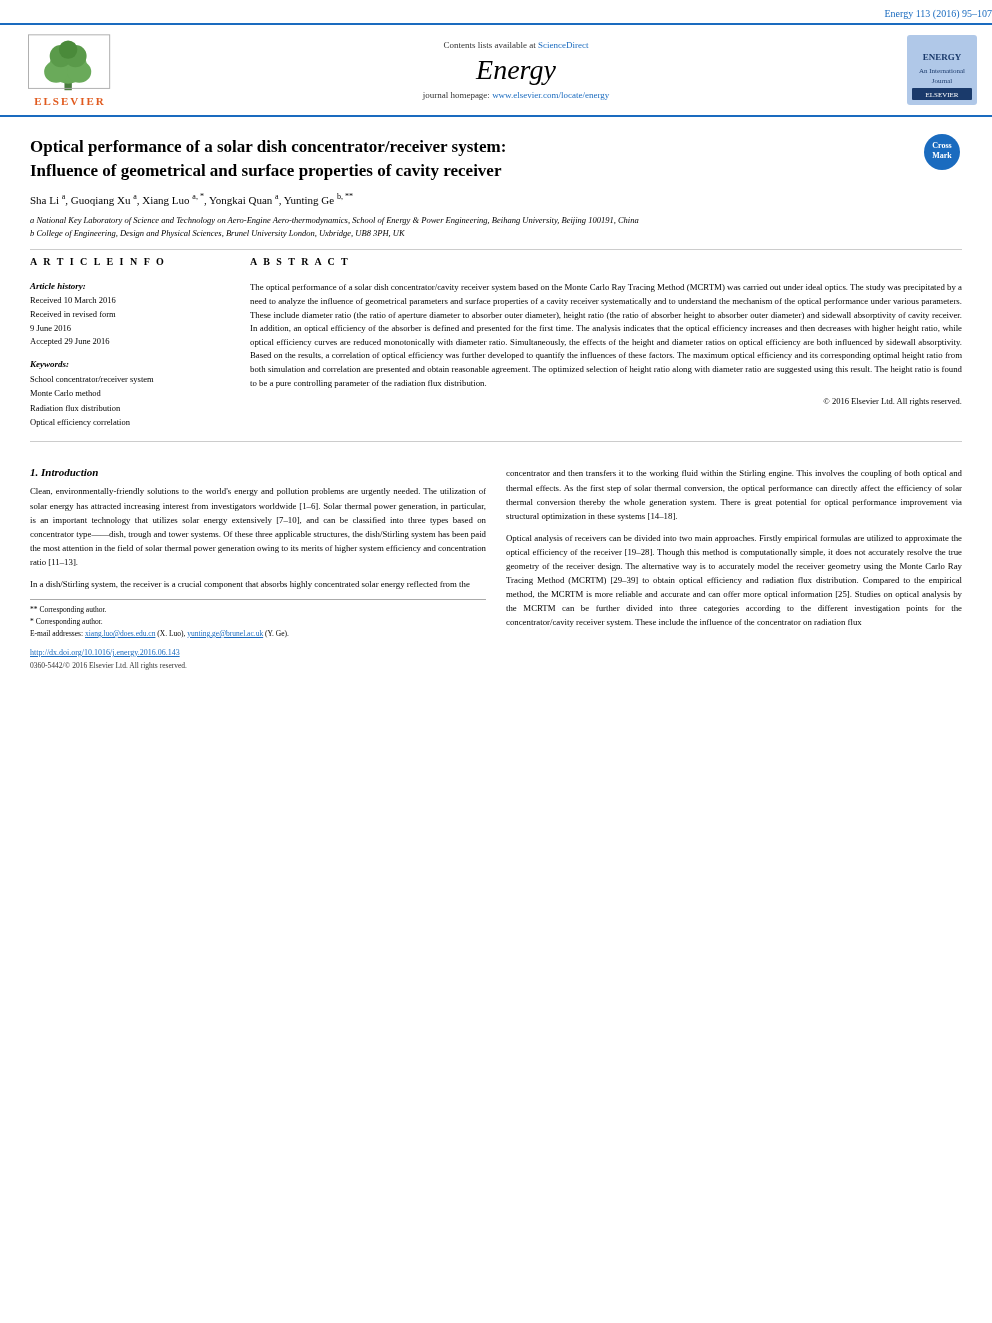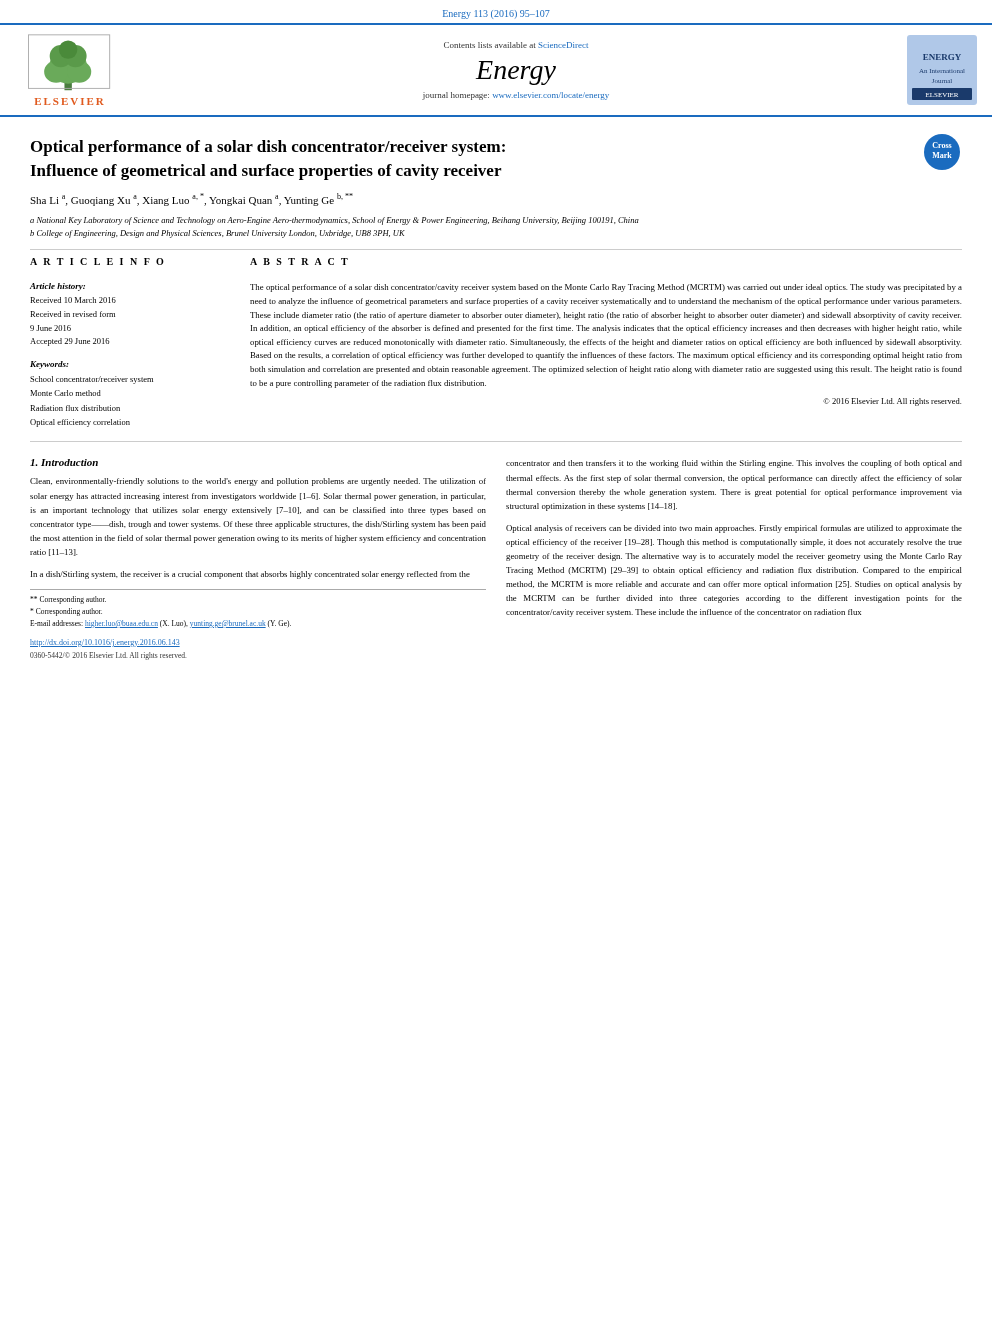--- a/index.html
+++ b/index.html
@@ -6,21 +6,21 @@
     body {
       background: #fff;
       font-family: 'Times New Roman', Times, serif;
       font-size: 9.5px;
       color: #000;
       width: 992px;
       min-height: 1323px;
     }
 
     .top-bar {
-      text-align: center;
+      text-align: right;
       padding: 8px 0 4px 0;
       font-size: 10px;
       color: #1a6bbf;
     }
 
     .header-box {
       border-top: 2px solid #1a6bbf;
       border-bottom: 2px solid #1a6bbf;
       display: flex;
       align-items: center;
@@ -205,21 +205,21 @@
       margin-bottom: 5px;
     }
 
     .copyright {
       font-size: 8.5px;
       text-align: right;
       margin-top: 6px;
     }
 
     .body-section {
-      margin-top: 14px;
+      margin-top: 24px;
     }
 
     .body-two-col {
       display: flex;
       gap: 20px;
     }
 
     .body-col {
       flex: 1;
     }
@@ -386,21 +386,21 @@
         <div class="body-text">
           <p>Clean, environmentally-friendly solutions to the world's energy and pollution problems are urgently needed. The utilization of solar energy has attracted increasing interest from investigators worldwide [1–6]. Solar thermal power generation, in particular, is an important technology that utilizes solar energy extensively [7–10], and can be classified into three types based on concentrator type——dish, trough and tower systems. Of these three applicable structures, the dish/Stirling system has been paid the most attention in the field of solar thermal power generation owing to its merits of higher system efficiency and concentration ratio [11–13].</p>
           <p>In a dish/Stirling system, the receiver is a crucial component that absorbs highly concentrated solar energy reflected from the</p>
         </div>
 
         <div class="footnote-area">
           <div>** Corresponding author.</div>
           <div>* Corresponding author.</div>
           <div>
             <span>E-mail addresses:</span>
-            <a href="#">higher.luo@buaa.edu.cn</a>
+            <a href="#">xiang.luo@does.edu.cn</a>
             <span>(X. Luo),</span>
             <a href="#">yunting.ge@brunel.ac.uk</a>
             <span>(Y. Ge).</span>
           </div>
         </div>
         <a href="#" class="doi-link">http://dx.doi.org/10.1016/j.energy.2016.06.143</a>
         <div class="issn-line">0360-5442/© 2016 Elsevier Ltd. All rights reserved.</div>
       </div>
 
       <div class="body-col">

